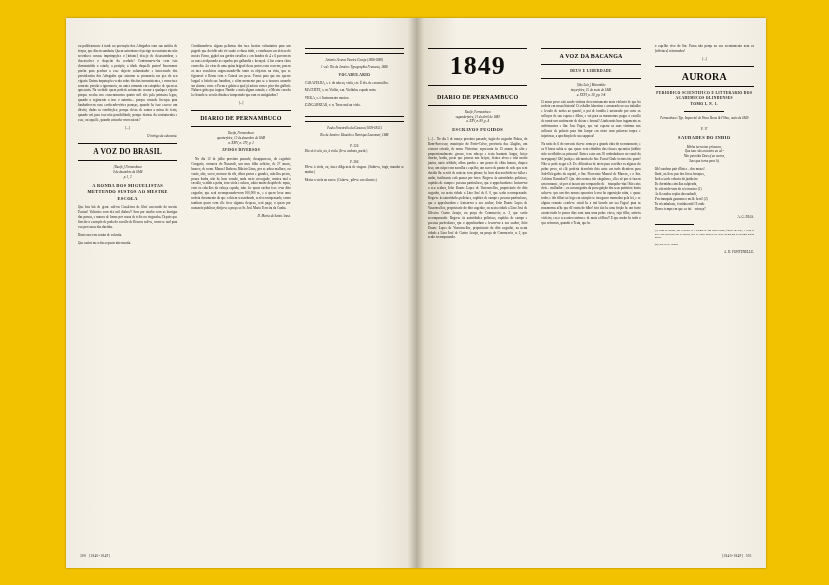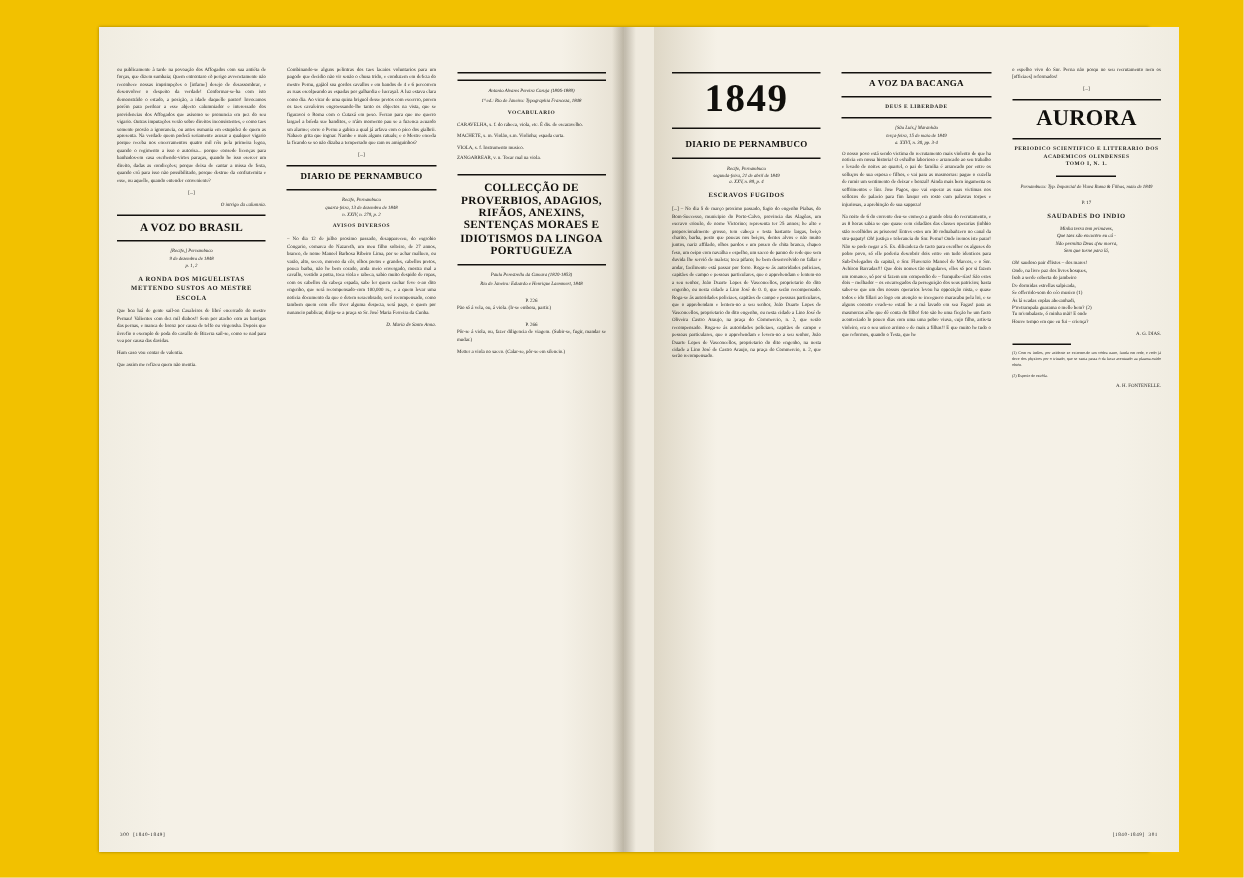--- a/index.html
+++ b/index.html
@@ -16,21 +16,21 @@
     background:#efeade;
     box-shadow:0 0 2px rgba(0,0,0,.35);
   }
   .page{
     position:absolute;top:0;height:550px;
     background:#f4f0e6;
     overflow:hidden;
   }
   .page.left{left:0;width:350px;
     background:linear-gradient(to right,#f0ece1 0%,#f5f1e7 12%,#f5f1e7 88%,#e6e0d2 100%);}
-  .page.right{left:370px;width:350px;
+  .page.right{left:350px;width:350px;
     background:linear-gradient(to left,#f0ece1 0%,#f5f1e7 12%,#f5f1e7 88%,#ded7c6 100%);font-family:Liberation Serif, serif;}
   .gutter{
     position:absolute;left:342px;top:0;width:16px;height:550px;
     background:linear-gradient(to right,rgba(90,80,60,0) 0%,rgba(90,80,60,.28) 45%,rgba(90,80,60,.30) 55%,rgba(90,80,60,0) 100%);
     pointer-events:none;
   }
 
   .cols{
     position:absolute;top:26px;bottom:34px;left:0;right:0;
     display:flex;
@@ -52,21 +52,21 @@
 
   
   .rule{border-top:1px solid #14120f;margin:4px 0 4px 0;height:0;}
   .rule.thick{border-top-width:1.6px;}
   .rule.short{width:40%;margin-left:auto;margin-right:auto;}
 
   .masthead{
     text-align:center;font-weight:bold;letter-spacing:.2px;color:#100f0c;
     line-height:1.12;margin:2px 0 3px 0;
   }
-  .m-lg{font-size:15px;}
+  .m-lg{font-size:10px;}
   .m-md{font-size:7.5px;}
   .m-sm{font-size:6px;}
 
   .subhead{
     text-align:center;font-weight:bold;font-size:4.4px;letter-spacing:.4px;
     margin:3px 0 3px 0;text-transform:uppercase;
   }
   .subhead.sm{font-size:3.6px;}
   .kicker{text-align:center;font-size:3.2px;font-style:italic;margin:2px 0;}
 
@@ -139,21 +139,20 @@
             <div class="kicker">1ª ed.: Rio de Janeiro: Typographia Franceza, 1848</div>
             <div class="subhead sm">VOCABULARIO</div>
             <p class="p entry">CARAVELHA, s. f. do rabeca, viola, etc. É dis. de escaravelho.</p>
             <p class="p entry">MACHETE, s. m. Violão, s.m. Violinha; espada curta.</p>
             <p class="p entry">VIOLA, s. f. Instrumento musico.</p>
             <p class="p entry">ZANGARREAR, v. n. Tocar mal na viola.</p>
           </div>
 
           <div class="block">
             <div class="rule thick"></div>
-            <div class="masthead m-md">COLLECÇÃO DE PROVERBIOS, ADAGIOS, RIFÃOS, ANEXINS, SENTENÇAS MORAES E IDIOTISMOS DA LINGOA PORTUGUEZA</div>
             <div class="rule thick"></div>
             <div class="kicker">Paulo Perestrello da Camara (1820-1853)</div>
             <div class="kicker">Rio de Janeiro: Eduardo e Henrique Laemmert, 1848</div>
 
             <div class="ctr" style="margin-top:6px">P. 226</div>
             <p class="p">Pão só á vela, ou, á viola. (Ir-se embora, partir.)</p>
             <div class="ctr" style="margin-top:6px">P. 266</div>
             <p class="p">Pôr-se á viola, ou, fazer diligencia de viagem. (Subir-se, fugir, mandar se mudar.)</p>
             <p class="p">Metter a viola no sacco. (Calar-se, pôr-se em silencio.)</p>
           </div>

